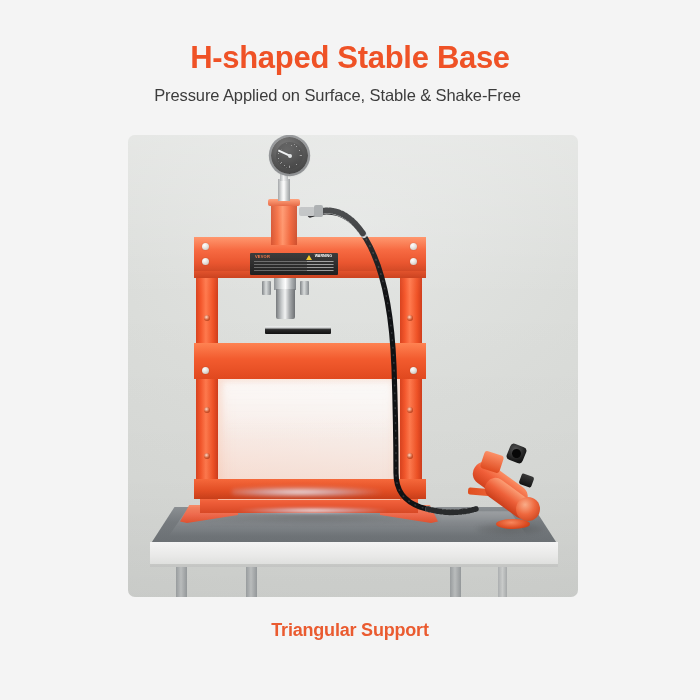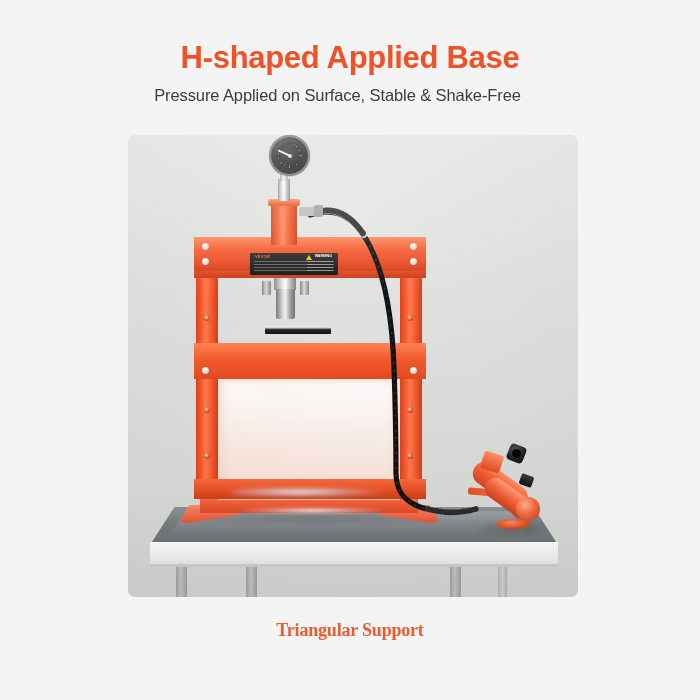--- a/index.html
+++ b/index.html
@@ -49,21 +49,20 @@
   .foot-title {
     position: absolute;
     top: 620px;
     left: 0;
     width: 700px;
     text-align: center;
     font-size: 18px;
     font-weight: bold;
     letter-spacing: -0.2px;
     color: #ea5b30;
-    font-family: Liberation Serif, serif;
   }
   .foot-sub {
     position: absolute;
     top: 649px;
     left: 0;
     width: 700px;
     text-align: center;
     font-size: 14.5px;
     letter-spacing: -0.05px;
     color: #ef7d5c;
@@ -479,21 +478,21 @@
     width: 250px; height: 12px;
     background: radial-gradient(ellipse at 50% 50%, rgba(40,40,40,0.28), rgba(40,40,40,0));
     filter: blur(2px);
   }
 </style>
 </head>
 <body>
 
 <div class="page">
 
-  <div class="headline">H-shaped Applied Base</div>
+  <div class="headline">H-shaped Stable Base</div>
   <div class="subheadline">Pressure Applied on Surface, Stable &amp; Shake-Free</div>
 
   <div class="photo">
 
     <div class="bench-top"></div>
     <div class="bench-gloss"></div>
     <div class="bench-apron"></div>
     <div class="leg l1"></div>
     <div class="leg l2"></div>
     <div class="leg l3"></div>

